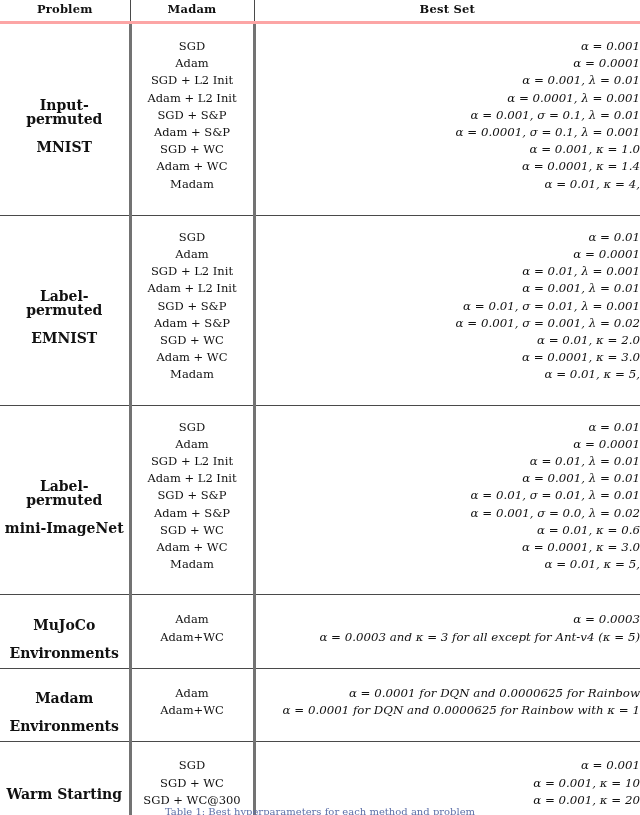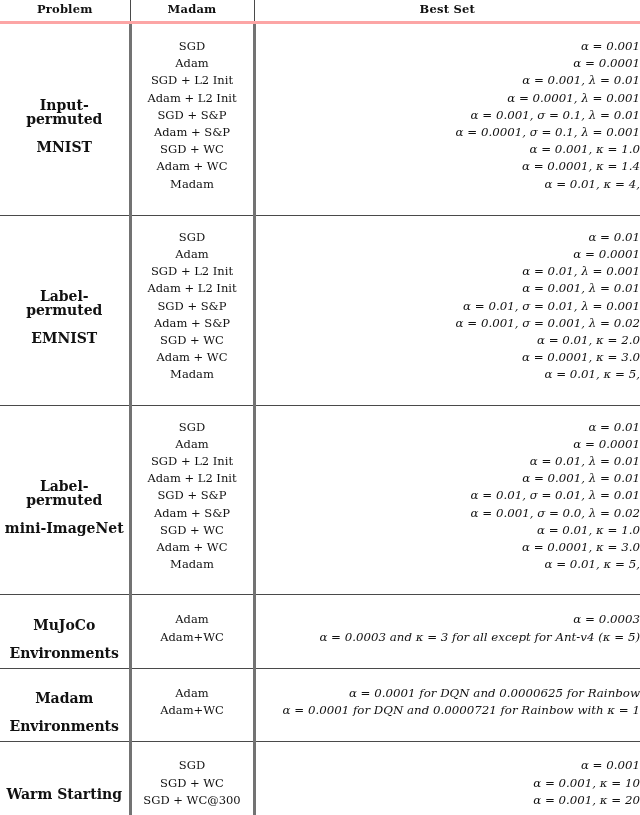--- a/index.html
+++ b/index.html
@@ -219,21 +219,21 @@
           </div>
         </td>
         <td class="c-best">
           <div class="stack best">
             <span class="line mathi">α = 0.01</span>
             <span class="line mathi">α = 0.0001</span>
             <span class="line mathi">α = 0.01, λ = 0.01</span>
             <span class="line mathi">α = 0.001, λ = 0.01</span>
             <span class="line mathi">α = 0.01, σ = 0.01, λ = 0.01</span>
             <span class="line mathi">α = 0.001, σ = 0.0, λ = 0.02</span>
-            <span class="line mathi">α = 0.01, κ = 1.0</span>
+            <span class="line mathi">α = 0.01, κ = 0.6</span>
             <span class="line mathi">α = 0.0001, κ = 3.0</span>
             <span class="line mathi">α = 0.01, κ = 5,</span>
           </div>
         </td>
       </tr>
 
       <tr class="r-mujoco">
         <td class="c-problem">
           <div class="problem-label">
             <span>MuJoCo</span><br>
@@ -263,21 +263,21 @@
         </td>
         <td class="c-method">
           <div class="stack">
             <span class="line">Adam</span>
             <span class="line">Adam+WC</span>
           </div>
         </td>
         <td class="c-best">
           <div class="stack best">
             <span class="line mathi">α = 0.0001 for DQN and 0.0000625 for Rainbow</span>
-            <span class="line mathi">α = 0.0001 for DQN and 0.0000721 for Rainbow with κ = 1</span>
+            <span class="line mathi">α = 0.0001 for DQN and 0.0000625 for Rainbow with κ = 1</span>
           </div>
         </td>
       </tr>
 
       <tr class="r-warm">
         <td class="c-problem">
           <div class="problem-label">
             <span>Warm Starting</span>
           </div>
         </td>
@@ -293,14 +293,15 @@
             <span class="line mathi">α = 0.001</span>
             <span class="line mathi">α = 0.001, κ = 10</span>
             <span class="line mathi">α = 0.001, κ = 20</span>
           </div>
         </td>
       </tr>
 
     </tbody>
   </table>
 
+  <div class="caption">Table 1: Best hyperparameters for each method and problem</div>
 
 </div>
 
 </body></html>

